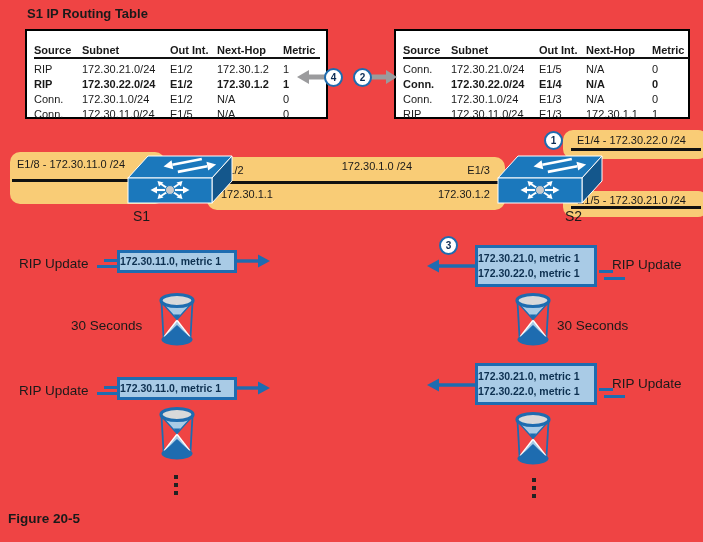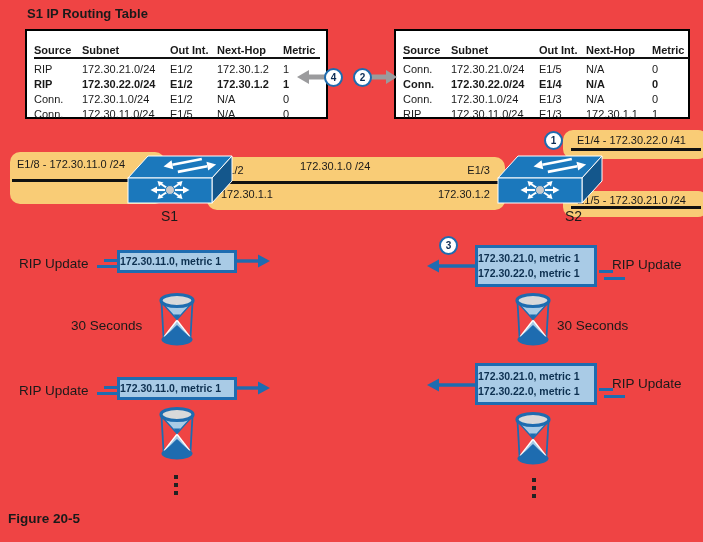--- a/index.html
+++ b/index.html
@@ -129,29 +129,29 @@
     <line x1="0" y1="9" x2="15" y2="9" stroke="#9B9B9D" stroke-width="5"></line>
     <polygon points="15,2 15,16 26,9" fill="#9B9B9D"></polygon>
   </svg>
 
   <div class="band" style="left:10px;top:152px;width:155px;height:52px"></div>
   <div class="band-label" style="left:17px;top:158px">E1/8 - 172.30.11.0 /24</div>
   <div class="hline" style="left:12px;top:179px;width:126px"></div>
 
   <div class="band" style="left:207px;top:157px;width:298px;height:53px"></div>
   <div class="band-label" style="left:221px;top:164px">E1/2</div>
-  <div class="band-label" style="left:300px;top:160px;width:112px;text-align:left">172.30.1.0 /24</div>
+  <div class="band-label" style="left:300px;top:160px;width:112px;text-align:right">172.30.1.0 /24</div>
   <div class="band-label" style="left:455px;top:164px;width:35px;text-align:right">E1/3</div>
   <div class="hline" style="left:212px;top:181px;width:286px"></div>
   <div class="band-label" style="left:221px;top:188px">172.30.1.1</div>
   <div class="band-label" style="left:420px;top:188px;width:70px;text-align:right">172.30.1.2</div>
 
   <div class="step" style="left:544px;top:131px">1</div>
   <div class="band" style="left:563px;top:130px;width:145px;height:29px"></div>
-  <div class="band-label" style="left:577px;top:134px">E1/4 - 172.30.22.0 /41</div>
+  <div class="band-label" style="left:577px;top:134px">E1/4 - 172.30.22.0 /24</div>
   <div class="hline" style="left:571px;top:148px;width:130px;height:2.6px"></div>
 
   <div class="band" style="left:563px;top:191px;width:145px;height:26px"></div>
   <div class="band-label" style="left:577px;top:194px">E1/5 - 172.30.21.0 /24</div>
   <div class="hline" style="left:571px;top:206px;width:130px;height:2.6px"></div>
 
   <svg style="left:127px;top:141px;width:106px;height:62px;z-index:5" viewBox="0 0 106 62">
     <polygon points="1,37 21,15 105,15 85,37" fill="#1B78BC" stroke="#fff" stroke-width="1"></polygon>
     <polygon points="85,37 105,15 105,40 85,62" fill="#14578C" stroke="#fff" stroke-width="1"></polygon>
     <rect x="1" y="37" width="84" height="25" fill="#1B78BC" stroke="#fff" stroke-width="1"></rect>
@@ -169,21 +169,21 @@
     <g fill="#fff">
       <polygon points="30,45.5 30,52.5 23.5,49"></polygon>
       <polygon points="56,45.5 56,52.5 62.5,49"></polygon>
       <polygon points="30.5,40 36.5,41.5 32,45.5"></polygon>
       <polygon points="55.5,58 49.5,56.5 54,52.5"></polygon>
       <polygon points="30.5,58 36.5,56.5 32,52.5"></polygon>
       <polygon points="55.5,40 49.5,41.5 54,45.5"></polygon>
     </g>
     <circle cx="43" cy="49" r="4.5" fill="#C9CACC" stroke="#1B78BC" stroke-width="1"></circle>
   </svg>
-  <div class="sw-label" style="left:127px;top:208px;width:85px;text-align:center">S1</div>
+  <div class="sw-label" style="left:133px;top:208px;width:85px;">S1</div>
 
   <svg style="left:497px;top:141px;width:106px;height:62px;z-index:5" viewBox="0 0 106 62">
     <polygon points="1,37 21,15 105,15 85,37" fill="#1B78BC" stroke="#fff" stroke-width="1"></polygon>
     <polygon points="85,37 105,15 105,40 85,62" fill="#14578C" stroke="#fff" stroke-width="1"></polygon>
     <rect x="1" y="37" width="84" height="25" fill="#1B78BC" stroke="#fff" stroke-width="1"></rect>
     <g transform="rotate(-11 55 26)">
       <line x1="46" y1="22" x2="76" y2="22" stroke="#fff" stroke-width="2.6"></line>
       <polygon points="46,17.5 46,26.5 37,22" fill="#fff"></polygon>
       <line x1="50" y1="30" x2="80" y2="30" stroke="#fff" stroke-width="2.6"></line>
       <polygon points="80,25.5 80,34.5 89,30" fill="#fff"></polygon>

